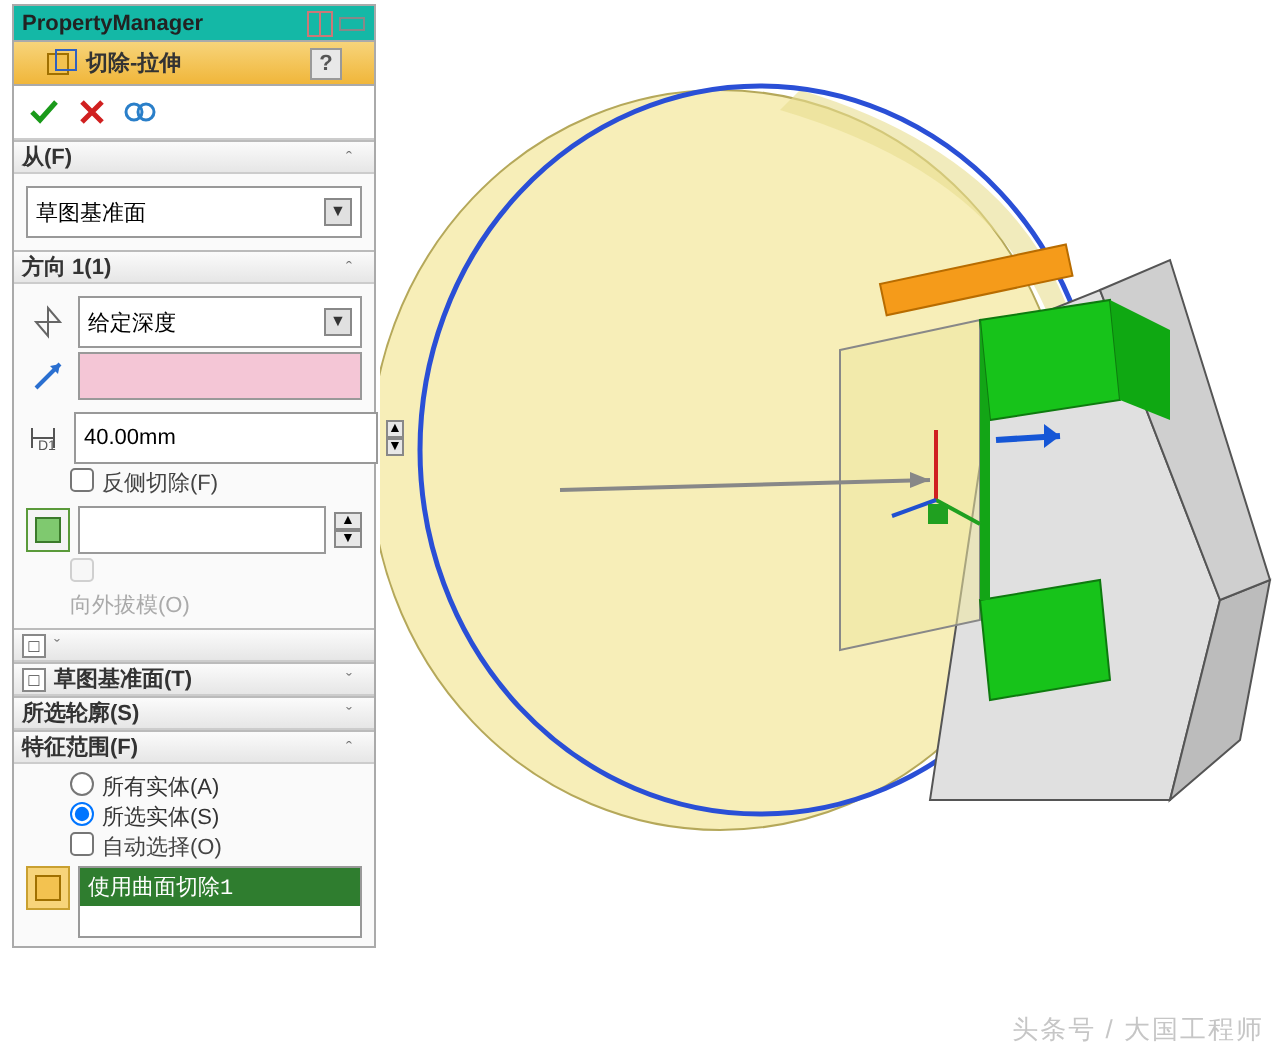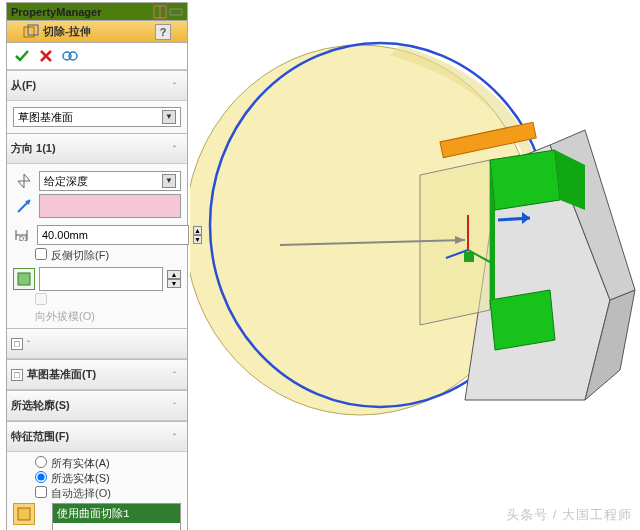--- a/index.html
+++ b/index.html
@@ -1,49 +1,49 @@
 <!DOCTYPE html>
 <html><head>
 <meta charset="utf-8">
 <style>
   * { box-sizing: border-box; margin: 0; padding: 0; }
   body { font-family: "Microsoft YaHei", Tahoma, sans-serif; font-size: 11px; background: #fff; width: 640px; height: 530px; overflow: hidden; position: relative; }
   .panel { position: absolute; left: 6px; top: 2px; width: 182px; background: #fff; border: 1px solid #aaa; }
-  .pm-header { display: flex; align-items: center; height: 18px; background: #4d7c0f; border-bottom: 1px solid #aaa; padding: 0 4px; }
+  .pm-header { display: flex; align-items: center; height: 18px; background: #14b8a6; border-bottom: 1px solid #aaa; padding: 0 4px; }
   .pm-header .title { flex: 1; font-weight: bold; font-size: 11px; color: #222; }
   .pm-header .hicon { width: 14px; height: 14px; margin-left: 2px; }
   .feat-title { display: flex; align-items: center; height: 22px; background: linear-gradient(#f7d47a,#f0b63a); border-bottom: 1px solid #aaa; padding: 0 16px; }
   .feat-title .ficon { width: 16px; height: 16px; margin-right: 4px; display: inline-flex; }
   .feat-title .ftxt { flex: 1; font-weight: bold; color: #333; }
   .feat-title .help { width: 16px; height: 16px; background: #e8e8e8; border: 1px solid #999; color: #555; text-align: center; line-height: 14px; font-weight: bold; }
   .action-row { display: flex; align-items: center; gap: 6px; padding: 4px 6px; border-bottom: 1px solid #ccc; }
   .aicon { width: 18px; height: 18px; display: inline-flex; align-items: center; justify-content: center; }
   .section { border-top: 1px solid #bbb; }
-  .sec-head { display: flex; align-items: center; height: 30px; background: linear-gradient(#fbfbfb,#e6e6e6); padding: 0 4px; cursor: pointer; border-bottom: 1px solid #ccc; }
+  .sec-head { display: flex; align-items: center; height: 16px; background: linear-gradient(#fbfbfb,#e6e6e6); padding: 0 4px; cursor: pointer; border-bottom: 1px solid #ccc; }
   .sec-head .exp { width: 12px; height: 12px; border: 1px solid #888; background: #fff; font-size: 9px; line-height: 10px; text-align: center; margin-right: 4px; color: #444; }
   .sec-head .stxt { flex: 1; font-weight: bold; color: #333; }
   .sec-head .pin { width: 10px; height: 10px; font-size: 9px; color: #777; }
   .sec-body { padding: 4px 6px; background: #fafafa; }
   .row { display: flex; align-items: center; margin: 2px 0; gap: 4px; }
   .icon-box { width: 22px; height: 22px; display: inline-flex; align-items: center; justify-content: center; border: 1px solid #bbb; background: #f4f4f4; }
   .icon-orig { width: 22px; height: 22px; display: inline-flex; align-items: center; justify-content: center; }
   .icon-box.green { border-color: #5a9a3a; }
-  .select, .input { flex: 1; height: 20px; border: 1px solid #999; background: #fff; padding: 0 4px; font-size: 11px; }
+  .select, .input { flex: 1; height: 20px; border: 1px solid #999; background: #fff; padding: 12px 4px; font-size: 11px; }
   .select { display: flex; align-items: center; justify-content: space-between; }
   .select .dd { width: 14px; height: 14px; background: #e0e0e0; border: 1px solid #888; font-size: 8px; text-align: center; line-height: 12px; color: #333; }
   .color-slot { flex: 1; height: 24px; border: 1px solid #999; background: #fff; display: flex; }
   .color-slot .chip { width: 100%; height: 100%; background: #f4c6d6; }
   .spin { width: 14px; display: flex; flex-direction: column; }
   .spin div { flex: 1; border: 1px solid #888; background: #e8e8e8; font-size: 7px; text-align: center; line-height: 7px; }
   .chk { display: flex; align-items: flex-start; gap: 4px; margin-left: 22px; color: #444; }
   .chk.dis { color: #aaa; flex-direction: column; }
   .chk input { width: 12px; height: 12px; }
   .radio { display: flex; align-items: flex-start; gap: 4px; margin-left: 22px; color: #333; }
   .radio input { width: 12px; height: 12px; }
-  .sel-item-row { display: flex; align-items: stretch; gap: 17px; margin-top: 2px; font-family: Liberation Mono, monospace; }
+  .sel-item-row { display: flex; align-items: stretch; gap: 4px; margin-top: 2px; font-family: Liberation Mono, monospace; }
   .sel-item-row .icon-box { align-self: flex-start; }
   .sel-box { flex: 1; min-height: 36px; border: 1px solid #999; background: #fff; display: flex; flex-direction: column; }
   .sel-item { background: #2f7d2f; color: #fff; padding: 2px 4px; font-size: 11px; }
   .viewport { position: absolute; left: 190px; top: 0; right: 0; bottom: 0; background: #fff; }
   .watermark { position: absolute; right: 8px; bottom: 6px; color: #c6c6c6; font-size: 13px; font-weight: normal; letter-spacing: 1px; }
   svg { display: block; }
 </style>
 </head>
 <body>
 

